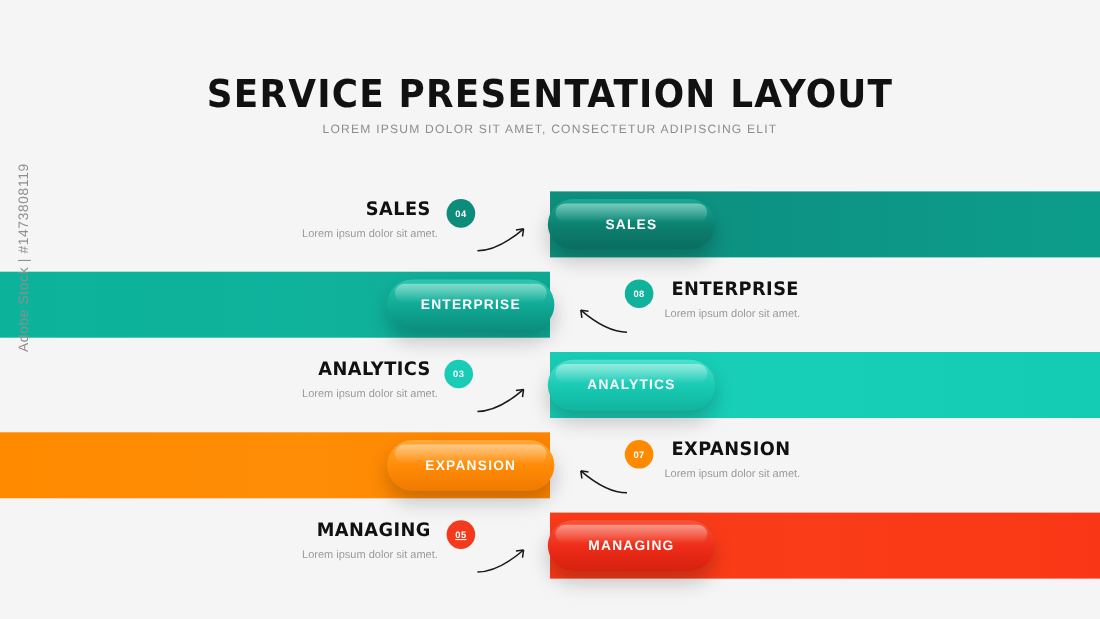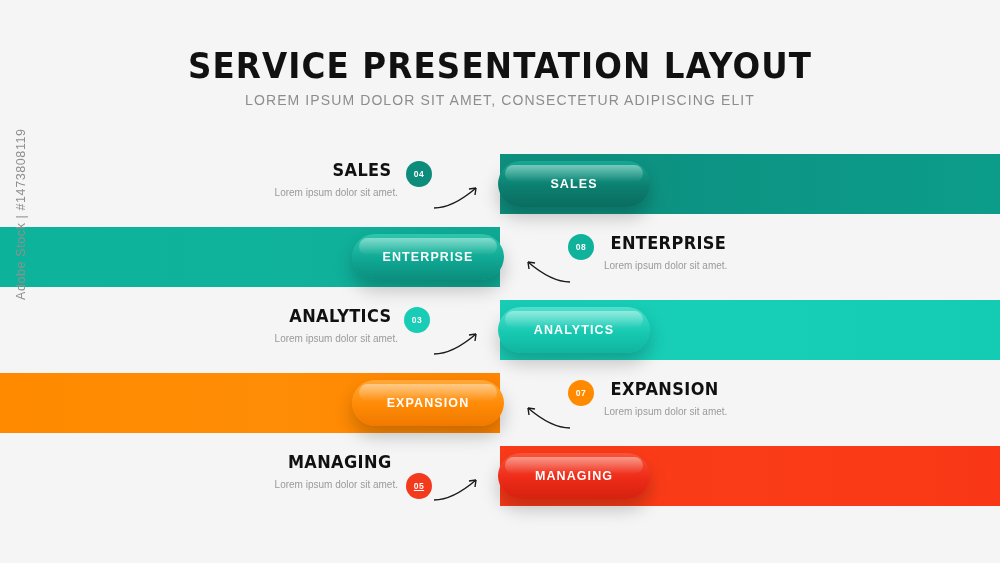--- a/index.html
+++ b/index.html
@@ -3,32 +3,32 @@
 <meta charset="utf-8">
 <style>
   html,body{margin:0;padding:0;}
   body{
     width:1000px;height:563px;
     background:#f5f5f5;
     font-family:"Liberation Sans", sans-serif;
     overflow:hidden;
     position:relative;
   }
-  .stage{position:absolute;inset:0;}
+  .stage{position:absolute;inset:0;margin-top:20px;}
 
   
   .title{
     position:absolute;top:46px;left:0;width:1000px;text-align:center;
     font-family:"DejaVu Sans", sans-serif;
     font-weight:bold;font-size:35px;letter-spacing:1.2px;color:#111;
     transform:scaleX(0.93);
   }
   .subtitle{
     position:absolute;top:92px;left:0;width:1000px;text-align:center;
-    font-size:14px;letter-spacing:1.1px;color:#8d8d8d;font-weight:500;
+    font-size:11px;letter-spacing:1.1px;color:#8d8d8d;font-weight:500;
   }
 
   
   .band{position:absolute;height:60px;}
   .band.b1{top:154px;left:500px;width:500px;background:linear-gradient(90deg,#0f8f7e 0%,#0d9383 40%,#0c9d8a 100%);}
   .band.b2{top:227px;left:0;width:500px;background:linear-gradient(90deg,#0cb39a 0%,#10b29c 60%,#0fa994 100%);}
   .band.b3{top:300px;left:500px;width:500px;background:linear-gradient(90deg,#19ccb6 0%,#17cfb7 50%,#14cbb3 100%);}
   .band.b4{top:373px;left:0;width:500px;background:linear-gradient(90deg,#ff8a00 0%,#ff8d05 55%,#ff8400 100%);}
   .band.b5{top:446px;left:500px;width:500px;background:linear-gradient(90deg,#fa3a18 0%,#fb3c18 50%,#f93716 100%);}
 
@@ -55,21 +55,21 @@
   
   .badge{
     position:absolute;width:26px;height:26px;border-radius:50%;
     display:flex;align-items:center;justify-content:center;
     color:#fff;font-size:8.5px;font-weight:bold;letter-spacing:.4px;
   }
   .n1{top:161px;left:406px;background:#0d8b7b;}
   .n2{top:234px;left:568px;background:#10b29c;}
   .n3{top:307px;left:404px;background:#19ccb6;}
   .n4{top:380px;left:568px;background:#ff8a00;}
-  .n5{top:473px;left:406px;background:#f33a1c;text-decoration:underline;}
+  .n5{top:453px;left:406px;background:#f33a1c;text-decoration:underline;}
 
   
   .txt{position:absolute;}
   .txt .h{
     font-family:"DejaVu Sans", sans-serif;
     font-weight:bold;font-size:17px;color:#111;letter-spacing:.4px;
     transform:scaleX(0.95);
   }
   .txt .d{font-size:10px;color:#9a9a9a;margin-top:7px;}
   .txt.right{text-align:right;}

